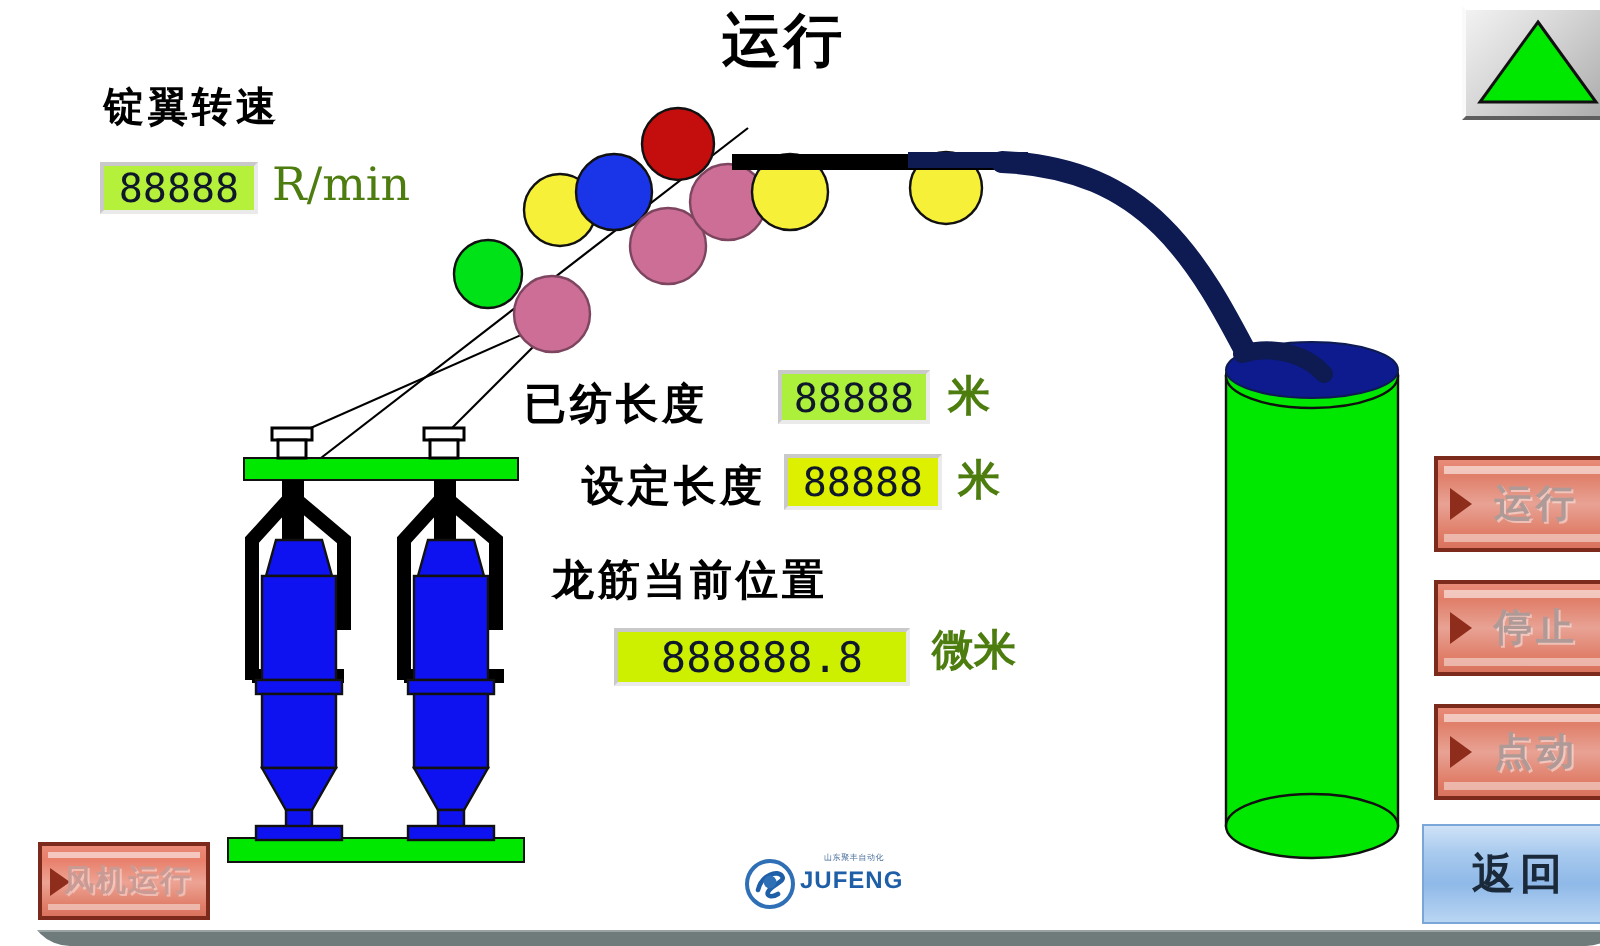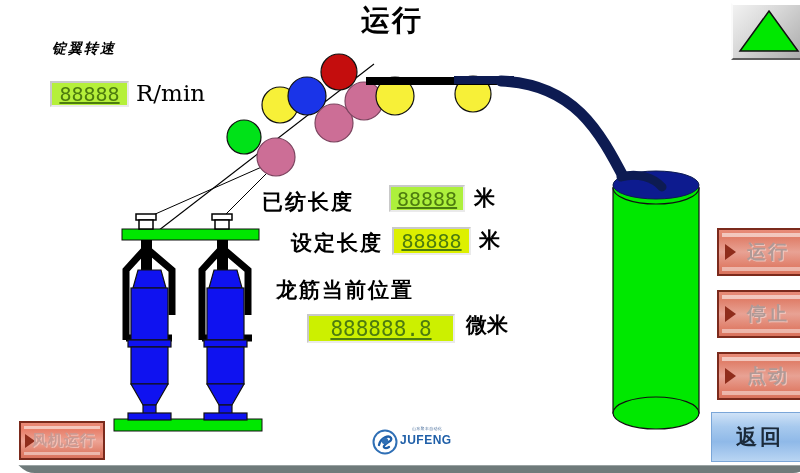--- a/index.html
+++ b/index.html
@@ -29,46 +29,46 @@
     border-right:2px solid #6e6e6e;border-bottom:2px solid #5e5e5e;
     box-sizing:border-box;
   }
   .tri-btn svg{position:absolute;left:5px;top:4px;}
 
   
   .cn{
     font-family:"DejaVu Sans", sans-serif;
     font-weight:bold;color:#000;
   }
-  .lbl-speed{position:absolute;left:38px;top:40px;font-size:14px;letter-spacing:2px;font-style:italic;}
+  .lbl-speed{position:absolute;left:38px;top:40px;font-size:20px;letter-spacing:2px;}
   .lbl-spun{position:absolute;left:248px;top:188px;font-size:21px;letter-spacing:2px;}
   .lbl-set{position:absolute;left:248px;top:229px;font-size:21px;letter-spacing:2px;margin-left:29px;}
   .lbl-pos{position:absolute;left:262px;top:276px;font-size:21px;letter-spacing:2px;}
 
   
   .vbox{
     position:absolute;
     font-family:"DejaVu Sans Mono","Liberation Mono",monospace;
-    font-size:20px;color:#4d7c0f;
+    font-size:20px;color:#0f172a;
     display:flex;align-items:center;justify-content:center;
     border-top:2px solid #c9c9c9;
     border-left:2px solid #c9c9c9;
     border-right:2px solid #eaeaea;
     border-bottom:2px solid #eaeaea;
-    box-sizing:border-box;letter-spacing:0px;text-decoration:underline;
+    box-sizing:border-box;letter-spacing:0px;
   }
   #speed-value{left:36px;top:81px;width:79px;height:26px;background:#b5f03a;}
   #spun-value{left:375px;top:185px;width:76px;height:27px;background:#adf03c;}
   #set-value{left:378px;top:227px;width:79px;height:28px;background:#ddf000;}
   #rail-value{left:293px;top:314px;width:148px;height:29px;background:#ccf000;font-size:21px;}
 
   .unit{
     position:absolute;
     font-family:"DejaVu Serif","Liberation Serif",serif;
-    font-size:22px;color:#000000;
+    font-size:22px;color:#4d7c0f;
   }
   #unit-rmin{left:122px;top:80px;font-family:"DejaVu Serif",serif;font-size:23px;}
   #unit-m1{left:460px;top:184px;font-family:"DejaVu Sans",sans-serif;font-weight:bold;font-size:21px;}
   #unit-m2{left:465px;top:226px;font-family:"DejaVu Sans",sans-serif;font-weight:bold;font-size:21px;}
   #unit-um{left:452px;top:311px;font-family:"DejaVu Sans",sans-serif;font-weight:bold;font-size:21px;}
 
   
   .rbtn{
     position:absolute;left:703px;width:88px;height:48px;
     background:linear-gradient(180deg,#e88b78 0%,#e07f6a 18%,#e8a294 50%,#e07f6a 82%,#d9735d 100%);

